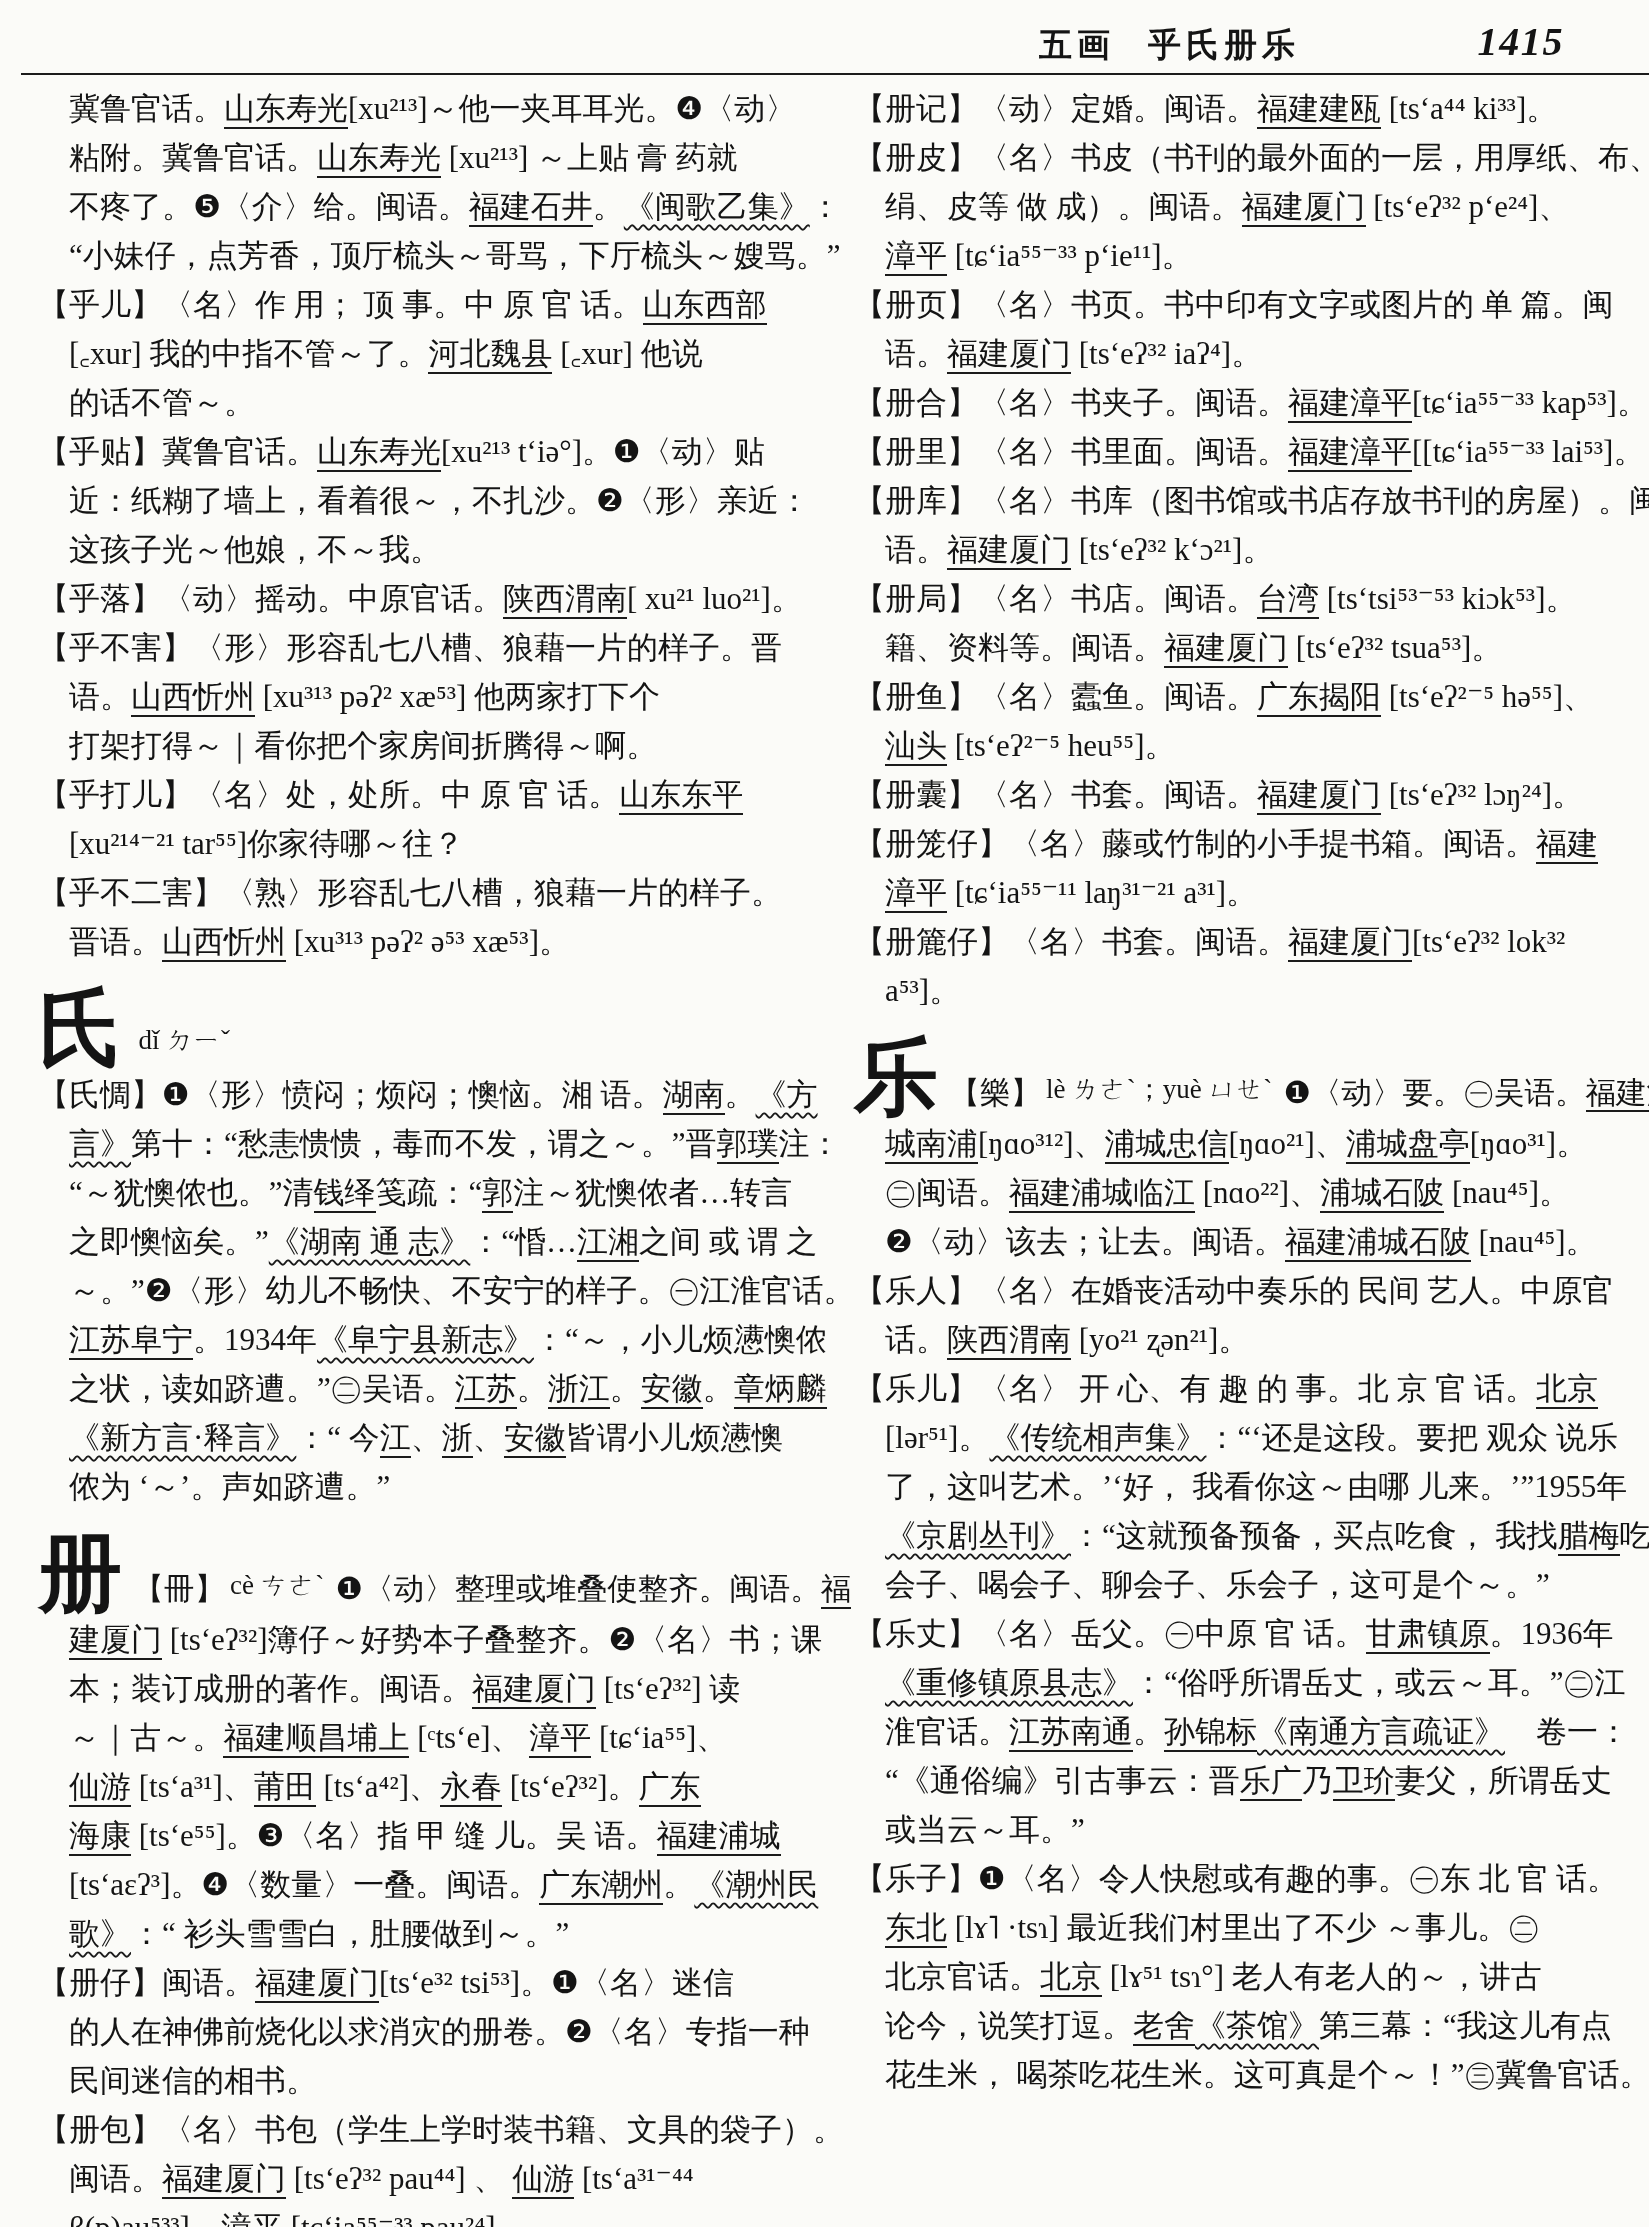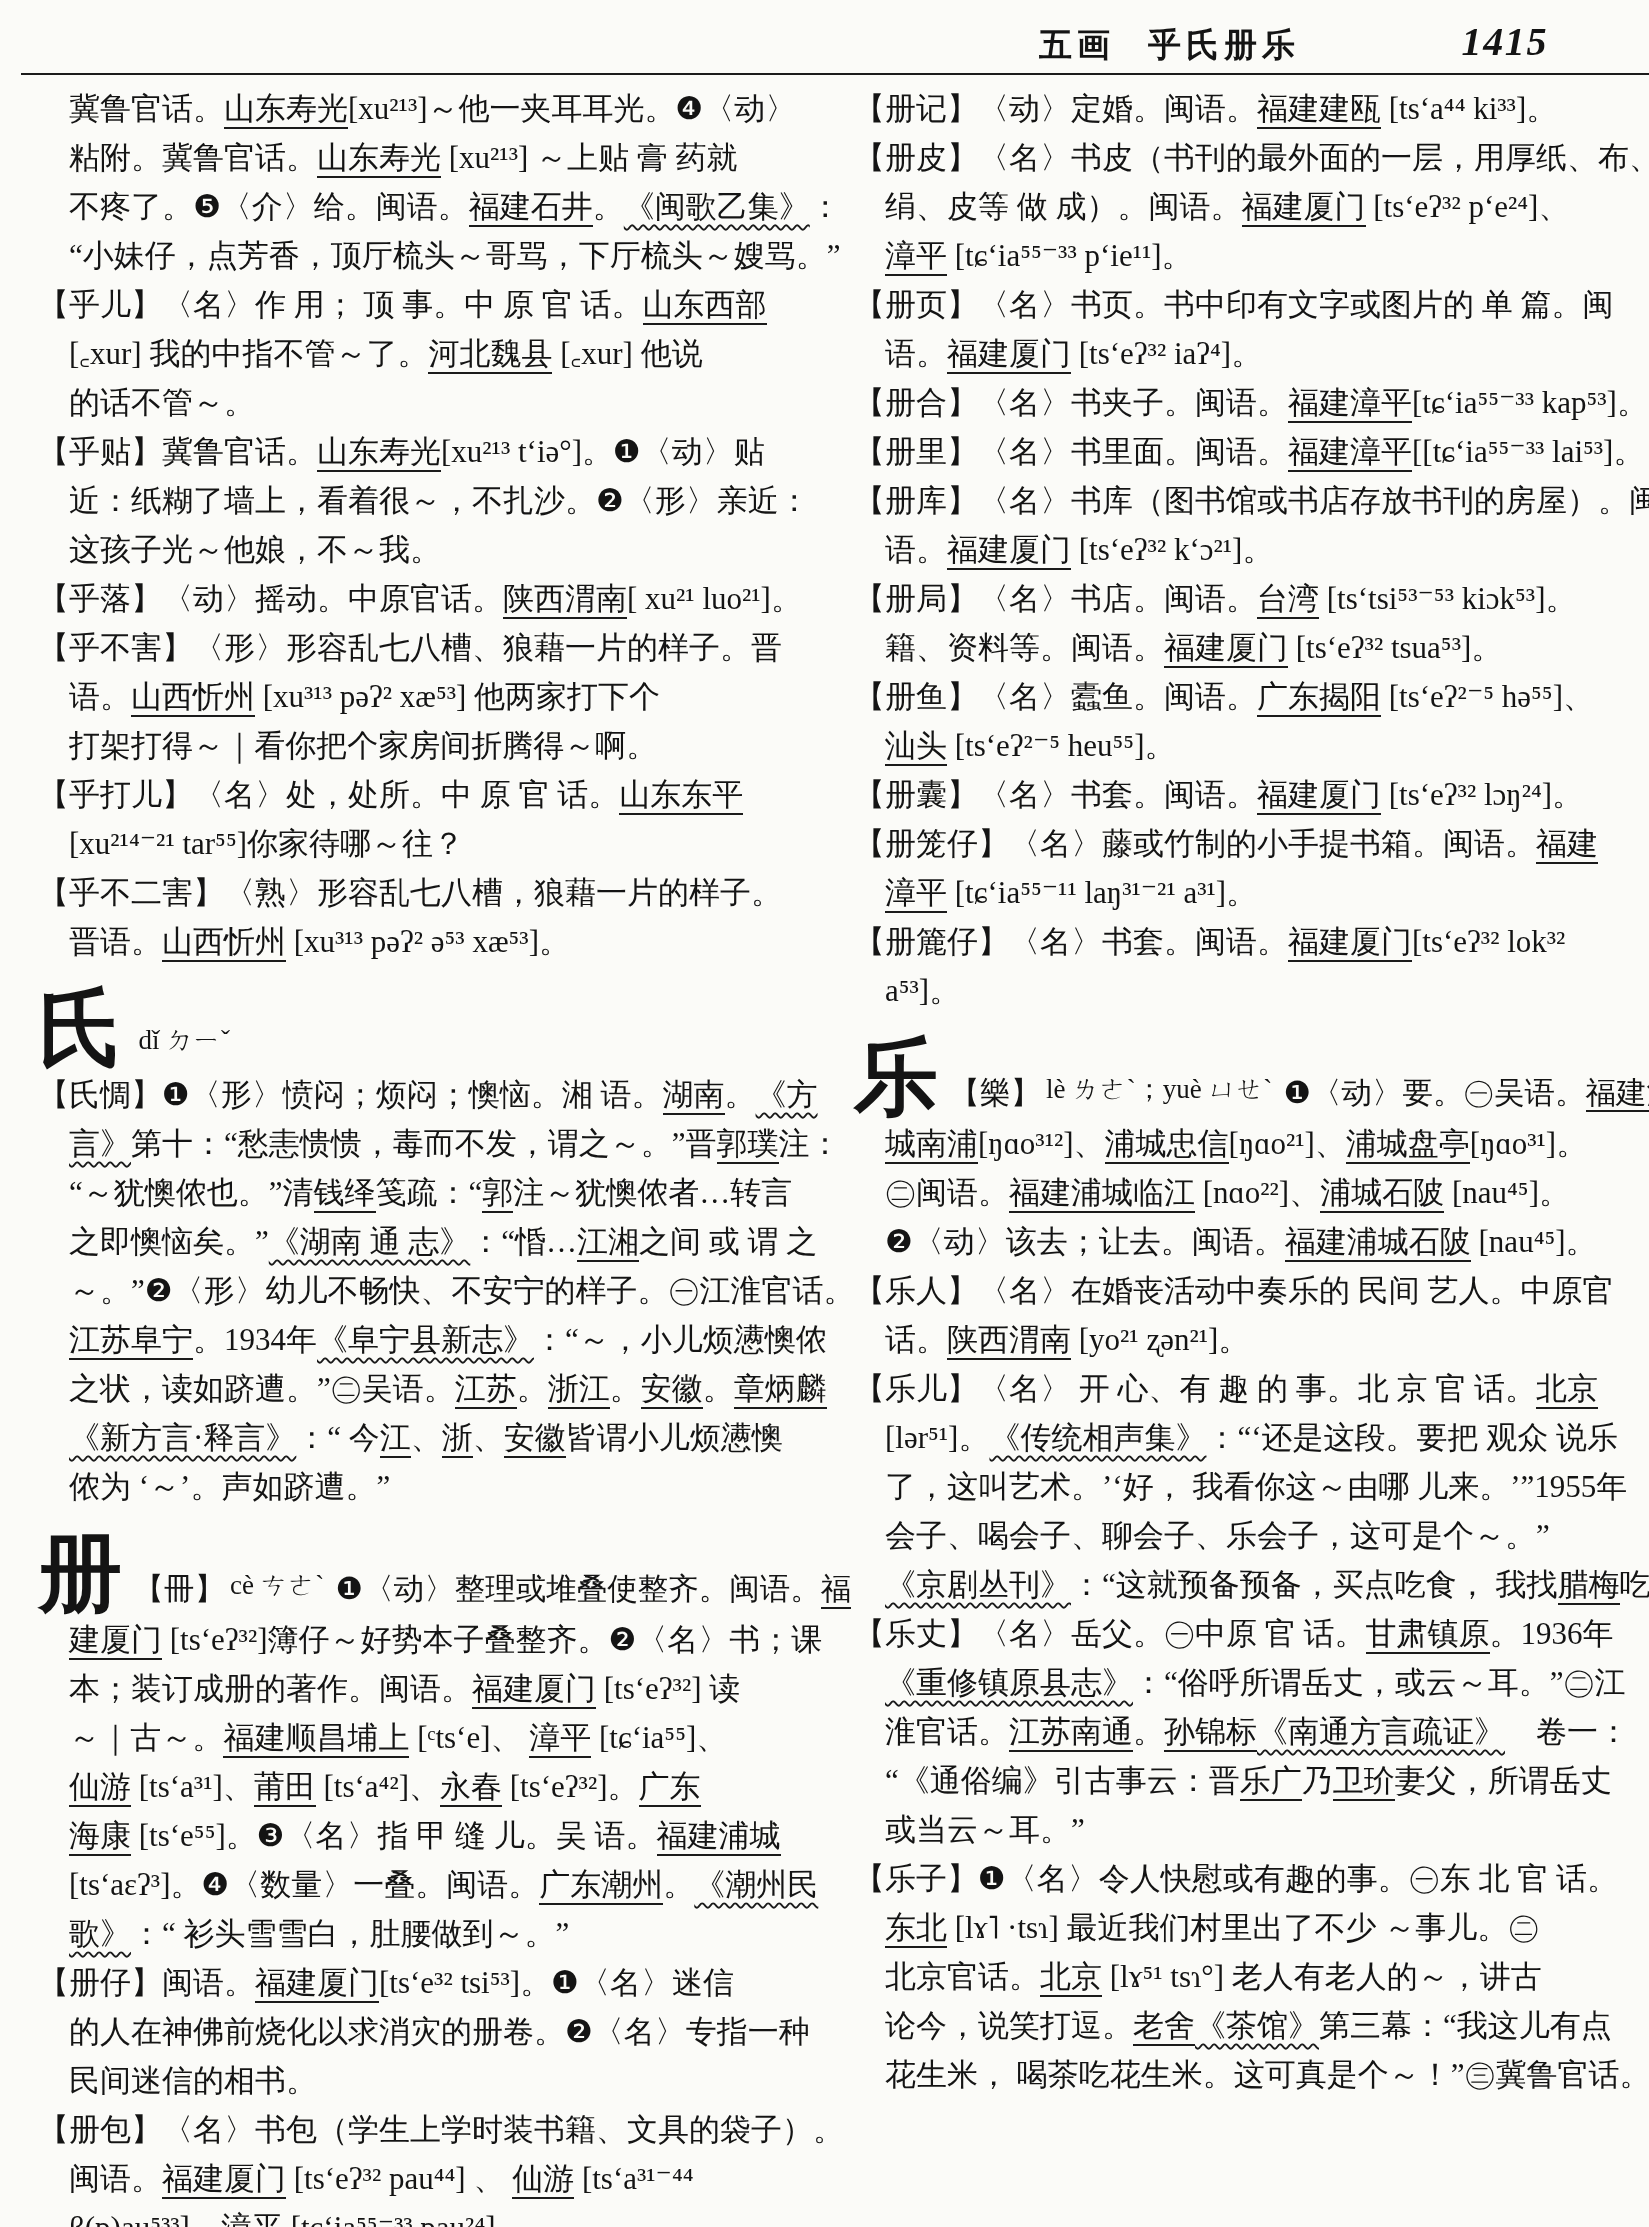--- a/index.html
+++ b/index.html
@@ -1,21 +1,21 @@
 <!DOCTYPE html>
 <html style="font-size:13.2px"><head>
 <meta charset="utf-8">
 <style>
   html,body{margin:0;padding:0;background:#e8e6e1;}
   .page{position:relative;width:1650px;height:2227px;background:#fbfbf8;color:#141414;
         font-family:"Liberation Serif","DejaVu Serif","DejaVu Sans",serif;overflow:hidden;padding-left:38px;}
   .header{position:absolute;top:15px;left:0;right:0;height:53px;}
   .running-head{position:absolute;right:388px;top:8.2px;font-size:33px;font-weight:bold;letter-spacing:5px;}
   .running-head .sect{margin-right:33px;}
-  .pageno{position:absolute;right:140px;top:3.3px;font-size:40px;font-weight:bold;font-style:italic;letter-spacing:1.6px;}
+  .pageno{position:absolute;right:124px;top:3.3px;font-size:40px;font-weight:bold;font-style:italic;letter-spacing:1.6px;}
   .rule{position:absolute;top:73px;left:21.4px;right:21.4px;border-top:2.5px solid #1b1b1b;}
   .columns{position:absolute;top:84px;left:38px;right:16.5px;display:flex;gap:36px;}
   .col{width:780px;flex:none;}
   .line{font-size:31px;line-height:49px;white-space:nowrap;padding-left:31px;letter-spacing:0px;}
   .line.head{padding-left:0;}
   .seg{text-decoration:none;}
   .seg.b{font-weight:normal;}
   .seg.u{border-bottom:2.5px solid #1b1b1b;padding-bottom:0.8px;}
   .seg.w{text-decoration:underline wavy #1b1b1b 1.6px;text-underline-offset:7.4px;margin-top:8px;}
   .bigline{display:flex;align-items:flex-end;height:96px;margin:6.6px 0 1.6px;padding-left:0;white-space:nowrap;}
@@ -117,22 +117,22 @@
           <span class="rest"><span class="seg">❶〈动〉要。㊀吴语。</span><span class="seg u">福建浦</span></span>
         </div>
         <div class="line"><span class="seg u">城南浦</span><span class="seg">[ŋɑo³¹²]、</span><span class="seg u">浦城忠信</span><span class="seg">[ŋɑo²¹]、</span><span class="seg u">浦城盘亭</span><span class="seg">[ŋɑo³¹]。</span></div>
         <div class="line"><span class="seg">㊁闽语。</span><span class="seg u">福建浦城临江</span><span class="seg"> [nɑo²²]、</span><span class="seg u">浦城石陂</span><span class="seg"> [nau⁴⁵]。</span></div>
         <div class="line"><span class="seg">❷〈动〉该去；让去。闽语。</span><span class="seg u">福建浦城石陂</span><span class="seg"> [nau⁴⁵]。</span></div>
         <div class="line head"><span class="seg b">【乐人】</span><span class="seg">〈名〉在婚丧活动中奏乐的 民间 艺人。中原官</span></div>
         <div class="line"><span class="seg">话。</span><span class="seg u">陕西渭南</span><span class="seg"> [yo²¹ ʐən²¹]。</span></div>
         <div class="line head"><span class="seg b">【乐儿】</span><span class="seg">〈名〉 开 心、有 趣 的 事。北 京 官 话。</span><span class="seg u">北京</span></div>
         <div class="line"><span class="seg">[lər⁵¹]。</span><span class="seg w">《传统相声集》</span><span class="seg">：“‘还是这段。要把 观众 说乐</span></div>
         <div class="line"><span class="seg">了，这叫艺术。’‘好， 我看你这～由哪 儿来。’”1955年</span></div>
+        <div class="line"><span class="seg w">《京剧丛刊》</span><span class="seg">：“这就预备预备，买点吃食， 我找</span><span class="seg u">腊梅</span><span class="seg">吃</span></div>
         <div class="line"><span class="seg">会子、喝会子、聊会子、乐会子，这可是个～。”</span></div>
-        <div class="line"><span class="seg w">《京剧丛刊》</span><span class="seg">：“这就预备预备，买点吃食， 我找</span><span class="seg u">腊梅</span><span class="seg">吃</span></div>
         <div class="line head"><span class="seg b">【乐丈】</span><span class="seg">〈名〉岳父。㊀中原 官 话。</span><span class="seg u">甘肃镇原</span><span class="seg">。1936年</span></div>
         <div class="line"><span class="seg w">《重修镇原县志》</span><span class="seg">：“俗呼所谓岳丈，或云～耳。”㊁江</span></div>
         <div class="line"><span class="seg">淮官话。</span><span class="seg u">江苏南通</span><span class="seg">。</span><span class="seg u">孙锦标</span><span class="seg w">《南通方言疏证》</span><span class="seg">　卷一：</span></div>
         <div class="line"><span class="seg">“《通俗编》引古事云：晋</span><span class="seg u">乐广</span><span class="seg">乃</span><span class="seg u">卫玠</span><span class="seg">妻父，所谓岳丈</span></div>
         <div class="line"><span class="seg">或当云～耳。”</span></div>
         <div class="line head"><span class="seg b">【乐子】</span><span class="seg">❶〈名〉令人快慰或有趣的事。㊀东 北 官 话。</span></div>
         <div class="line"><span class="seg u">东北</span><span class="seg"> [lɤ˥ ·tsɿ] 最近我们村里出了不少 ～事儿。㊁</span></div>
         <div class="line"><span class="seg">北京官话。</span><span class="seg u">北京</span><span class="seg"> [lɤ⁵¹ tsɿ°] 老人有老人的～，讲古</span></div>
         <div class="line"><span class="seg">论今，说笑打逗。</span><span class="seg u">老舍</span><span class="seg w">《茶馆》</span><span class="seg">第三幕：“我这儿有点</span></div>
         <div class="line"><span class="seg">花生米， 喝茶吃花生米。这可真是个～！”㊂冀鲁官话。</span></div>

